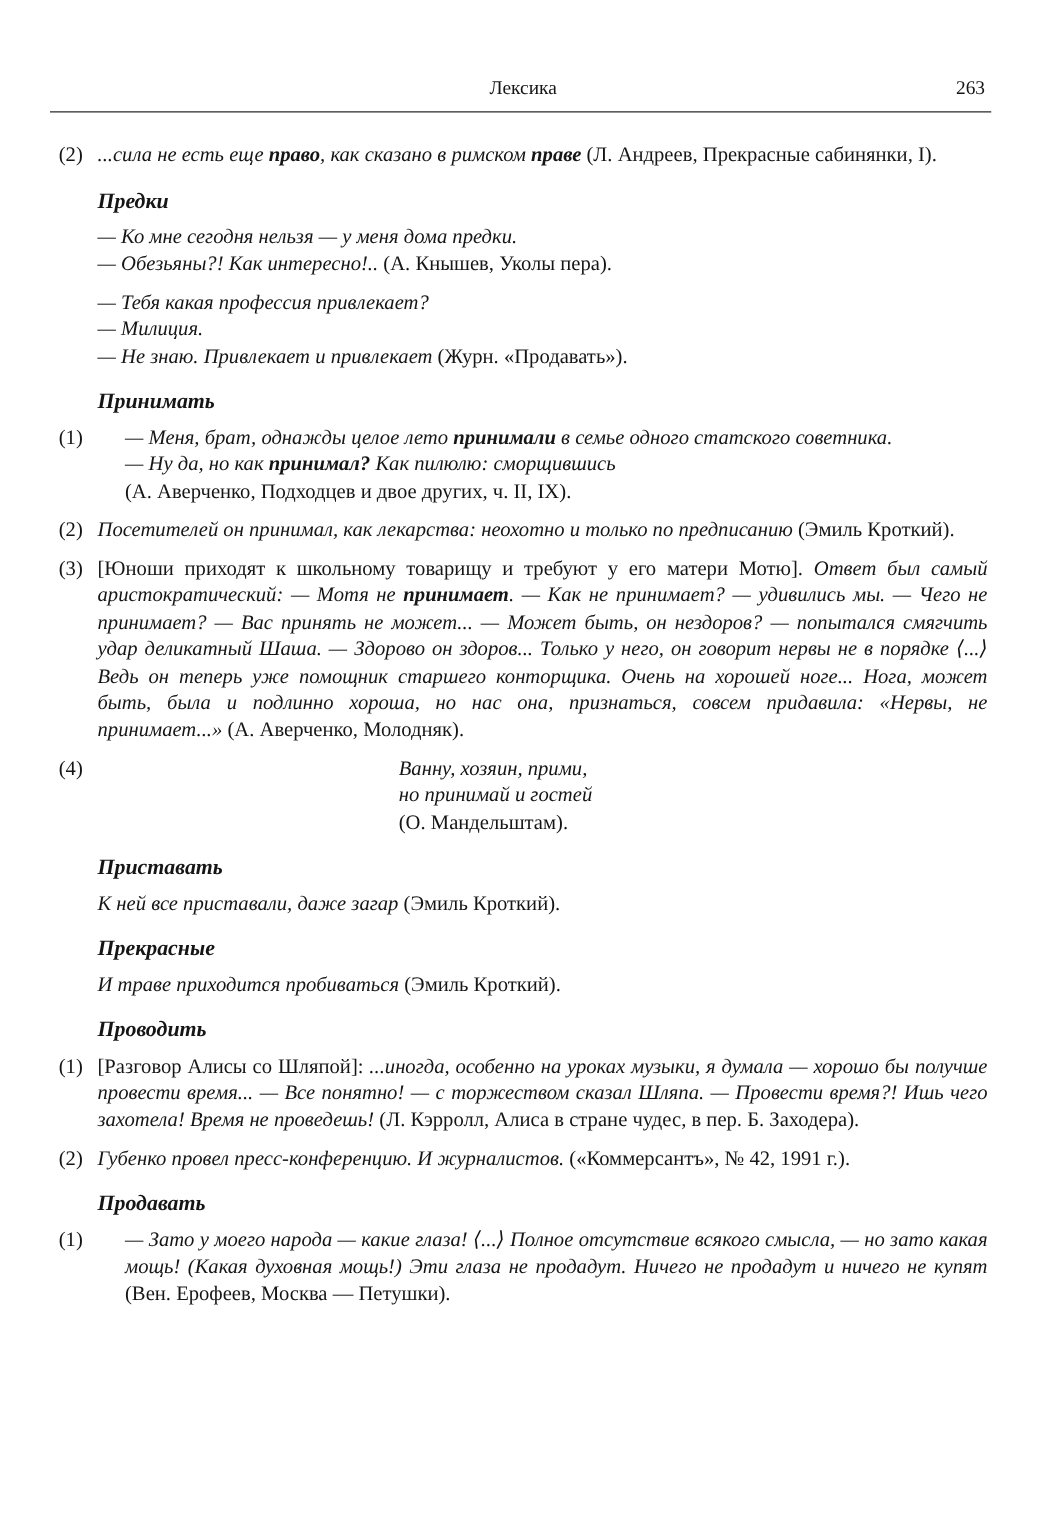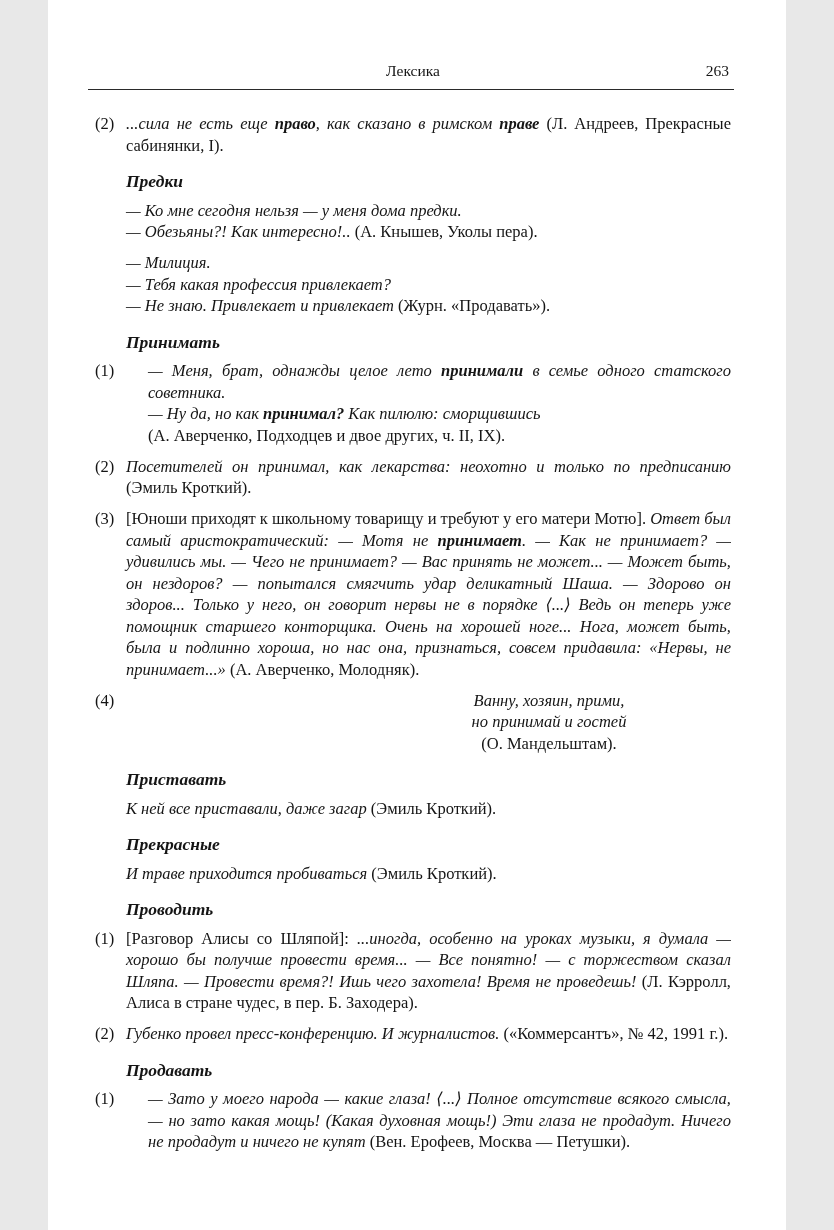--- a/index.html
+++ b/index.html
@@ -1,34 +1,34 @@
 <!DOCTYPE html>
 <html lang="ru"><head>
 <meta charset="utf-8">
 <style>
   * { box-sizing: border-box; }
   html, body { margin: 0; padding: 0; background: #e8e8e8; }
   .page {
-    width: 738px; height: 1230px; margin: 0 auto; background: #ffffff;
-    padding: 60px 55px 20px 47px; overflow: hidden;
+    width: 834px; height: 1230px; margin: 0 auto; background: #ffffff;
+    padding: 60px 44px 20px 47px; overflow: hidden;
     font-family: "Liberation Serif", "DejaVu Serif", serif;
     font-size: 16.5px; line-height: 21.5px; color: #151515;
   }
   .pageheader { position: relative; height: 22px; font-size: 15.5px; font-style: normal; }
   .pageheader .title { position: absolute; left: 0; right: 0; text-align: center; }
   .pageheader .pagenum { position: absolute; right: 2px; top: 0; }
   .rule { border: none; border-top: 1.6px solid #2a2a2a; margin: 7px -3px 0 -7px; }
   #content { padding-top: 23px; }
   .item { display: grid; grid-template-columns: 31px 1fr; margin-bottom: 9.5px; }
   .num { font-style: normal; }
   .body { min-width: 0; }
   .para { margin: 0; text-align: justify; }
   .item.indent .body { padding-left: 22px; }
   .item.poem .body { padding-left: 241px; }
-  .item.poem .para { text-align: center; }
+  .item.poem .para { text-align: left; }
   .headword {
     font-weight: bold; font-style: italic; font-size: 17.5px;
     margin: 15px 0 7px 31px;
     font-family: Liberation Serif, serif;
   }
   .s-i { font-style: italic; }
   .s-b { font-style: italic; font-weight: 700; }
   .s-r { font-style: normal; }
 </style>
 </head>
@@ -51,22 +51,22 @@
       <div class="item">
         <span class="num"></span>
         <div class="body">
           <p class="para"><span class="s-i">— Ко мне сегодня нельзя — у меня дома предки.</span></p>
           <p class="para"><span class="s-i">— Обезьяны?! Как интересно!.. </span><span class="s-r">(А. Кнышев, Уколы пера).</span></p>
         </div>
       </div>
       <div class="item">
         <span class="num"></span>
         <div class="body">
+          <p class="para"><span class="s-i">— Тебя какая профессия привлекает?</span></p>
           <p class="para"><span class="s-i">— Милиция.</span></p>
-          <p class="para"><span class="s-i">— Тебя какая профессия привлекает?</span></p>
           <p class="para"><span class="s-i">— Не знаю. Привлекает и привлекает </span><span class="s-r">(Журн. «Продавать»).</span></p>
         </div>
       </div>
       <div class="headword">Принимать</div>
       <div class="item indent">
         <span class="num">(1)</span>
         <div class="body">
           <p class="para"><span class="s-i">— Меня, брат, однажды целое лето </span><span class="s-b">принимали</span><span class="s-i"> в семье одного статского советника.</span></p>
           <p class="para"><span class="s-i">— Ну да, но как </span><span class="s-b">принимал?</span><span class="s-i"> Как пилюлю: сморщившись</span></p>
           <p class="para"><span class="s-r">(А. Аверченко, Подходцев и двое других, ч. II, IX).</span></p>

